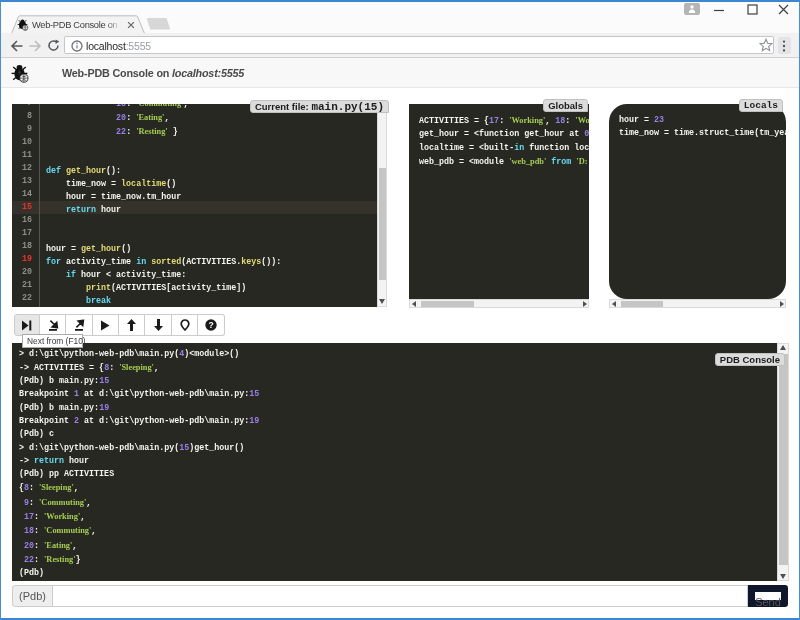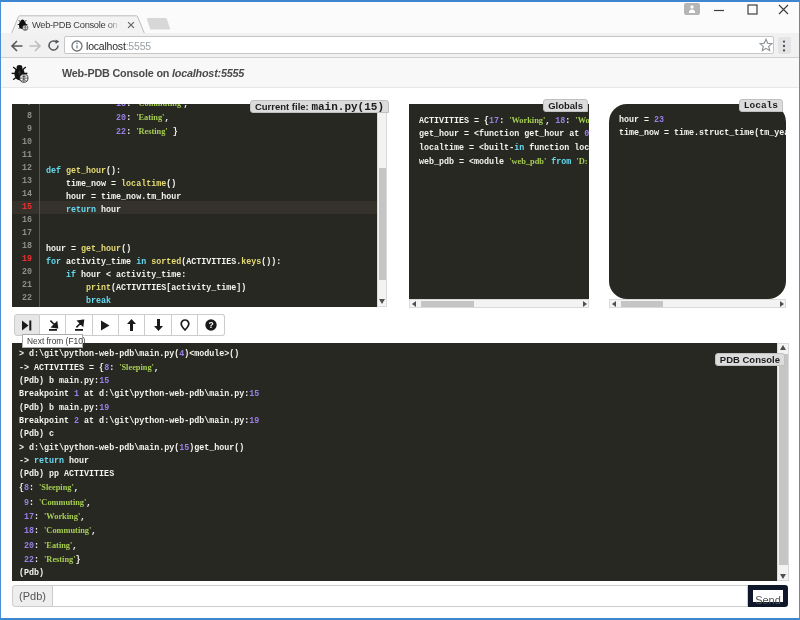--- a/index.html
+++ b/index.html
@@ -236,19 +236,19 @@
 <div class="sb-thumb" style="left:778.5px;top:354px;width:9px;height:211px;"></div>
 <svg class="abs" style="left:780px;top:345px;z-index:6;" width="6" height="5" viewBox="0 0 6 5">
     <path d="M3 0 L6 5 H0 Z" fill="#505050"></path>
   </svg>
 <svg class="abs" style="left:780px;top:574px;" width="6" height="5" viewBox="0 0 6 5">
     <path d="M3 5 L0 0 H6 Z" fill="#505050"></path>
   </svg>
 
 <div class="abs" style="left:12px;top:585px;width:41px;height:22px;background:#eee;border:1px solid #ccc;border-radius:3px 0 0 3px;font-size:11px;color:#555;text-align:center;line-height:20px;">(Pdb)</div>
 <div class="abs" style="left:53px;top:585px;width:695px;height:22px;background:#fff;border:1px solid #ccc;border-left:none;"></div>
-<div class="abs" style="left:748px;top:585px;width:40px;height:22px;background:#fff;border:5px solid #0f172a;border-radius:0 3px 3px 0;font-size:11px;color:#555;text-align:center;line-height:20px;">Send</div>
+<div class="abs" style="left:748px;top:585px;width:40px;height:22px;background:#fff;border:7px solid #0f172a;border-radius:0 3px 3px 0;font-size:11px;color:#555;text-align:center;line-height:20px;">Send</div>
 <div id="frame"></div>
 
 <style>
 .tbtn{width:26.4px;height:22px;background:#fff;border:1px solid #ccc;border-left:none;display:flex;align-items:center;justify-content:center;}
 .tbtn:first-child{border-left:1px solid #ccc;}
 </style>
 
 </body></html>

